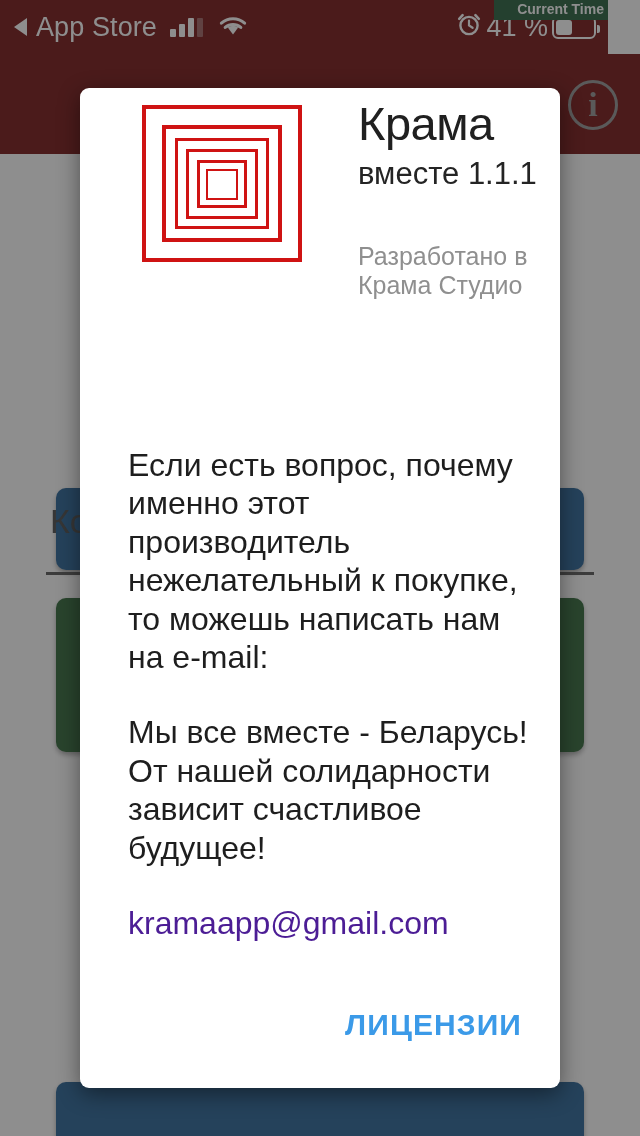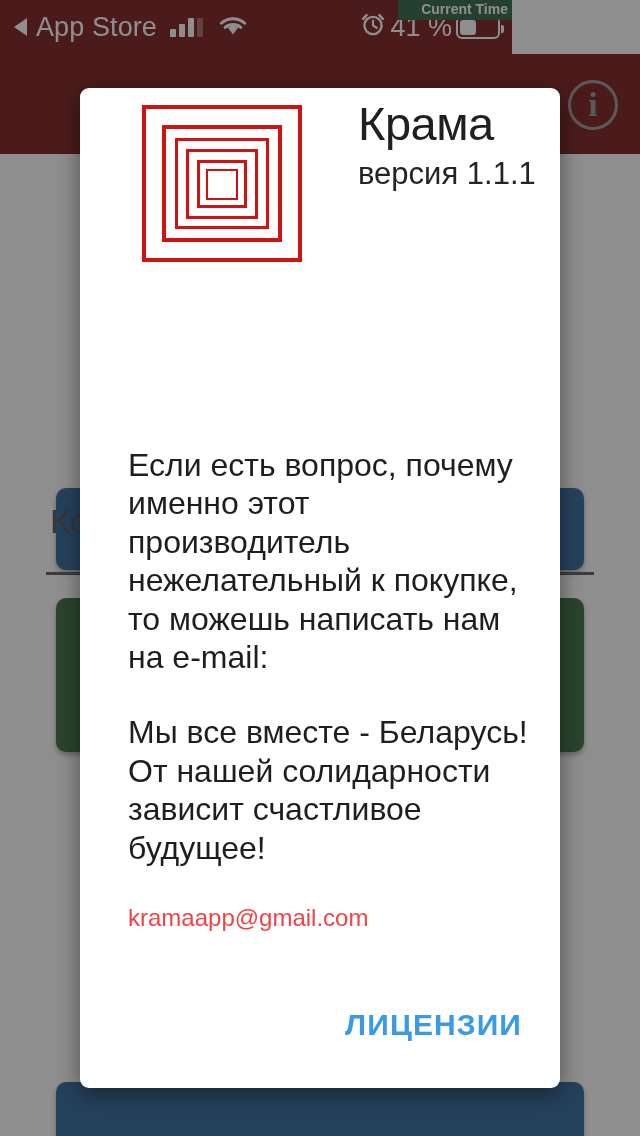--- a/index.html
+++ b/index.html
@@ -18,21 +18,21 @@
 
   
   #app-background {
     position: absolute;
     inset: 0;
     background: #ffffff;
   }
   #status-bar {
     position: absolute;
     top: 0; left: 0;
-    width: 512px;
+    width: 608px;
     height: 54px;
     background: #6b0000;
     color: #ffffff;
     display: flex;
     align-items: center;
     font-size: 27px;
   }
   #status-left {
     display: flex;
     align-items: center;
@@ -254,22 +254,22 @@
     width: 400px;
   }
   .body-paragraph {
     font-size: 32px;
     color: #1e1e1e;
     line-height: 1.2;
     margin: 0 0 37px 0;
   }
   #contact-email {
     display: inline-block;
-    font-size: 24px;
-    color: #ef4444;
+    font-size: 32px;
+    color: #4c1d95;
     text-decoration: none;
     line-height: 1.2;
   }
   #dialog-actions {
     position: absolute;
     left: 0; right: 0;
     top: 912px;
     display: flex;
     justify-content: flex-end;
     align-items: center;
@@ -353,21 +353,22 @@
         <div class="logo-ring" style="left:0;top:0;width:160px;height:157px;"></div>
         <div class="logo-ring" style="left:20px;top:20px;width:120px;height:117px;"></div>
         <div class="logo-ring" style="left:33px;top:33px;width:94px;height:91px;border-width:3px;"></div>
         <div class="logo-ring" style="left:44px;top:44px;width:72px;height:70px;border-width:3px;"></div>
         <div class="logo-ring" style="left:55px;top:55px;width:50px;height:48px;border-width:3px;"></div>
         <div class="logo-ring" style="left:64px;top:64px;width:32px;height:31px;border-width:2px;"></div>
       </div>
 
       <div id="dialog-titleblock">
         <div id="dialog-title">Крама</div>
-        <div id="dialog-version">версия 1.1.1</div>
+        <div id="dialog-version">вместе 1.1.1</div>
+        <div id="dialog-developer">Разработано в Крама Студио</div>
       </div>
     </div>
 
     <div id="dialog-body">
       <p class="body-paragraph">Если есть вопрос, почему именно этот производитель нежелательный к покупке, то можешь написать нам на e-mail:</p>
       <p class="body-paragraph">Мы все вместе - Беларусь! От нашей солидарности зависит счастливое будущее!</p>
       <a id="contact-email" href="#">kramaapp@gmail.com</a>
     </div>
 
     <div id="dialog-actions">

